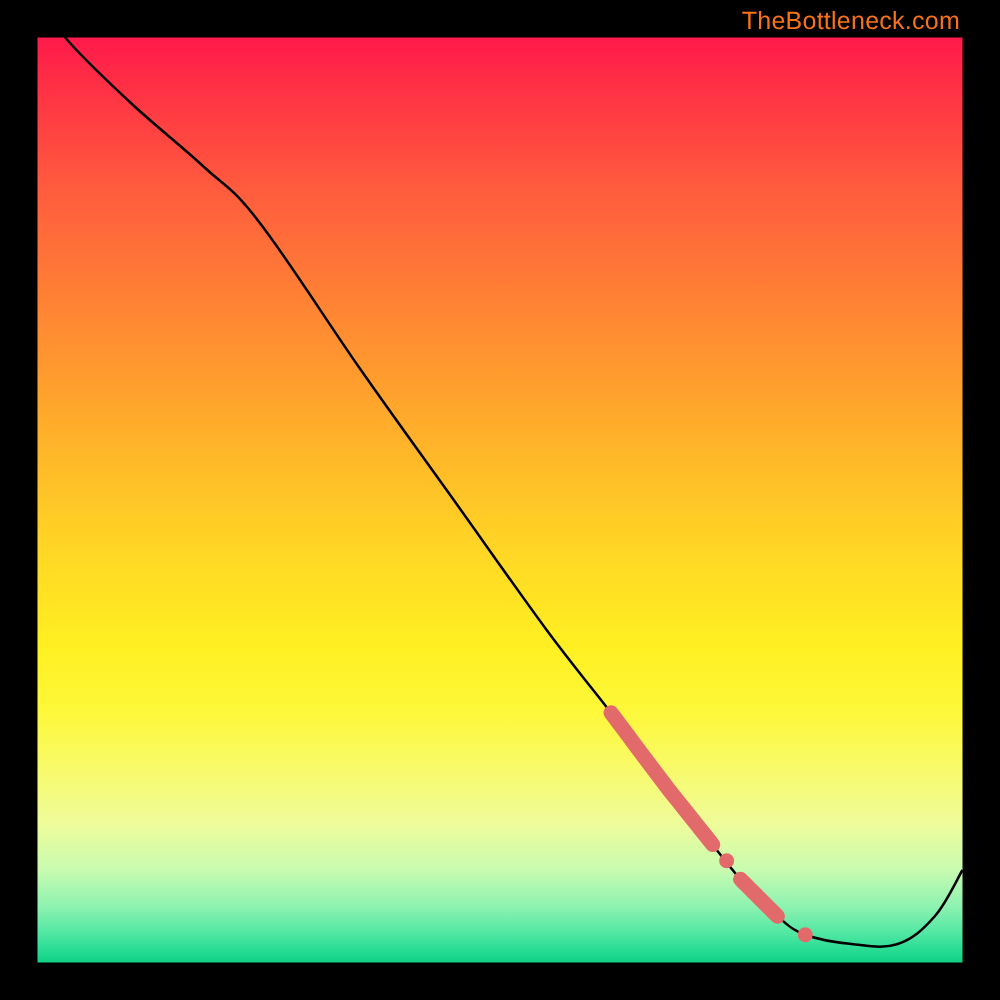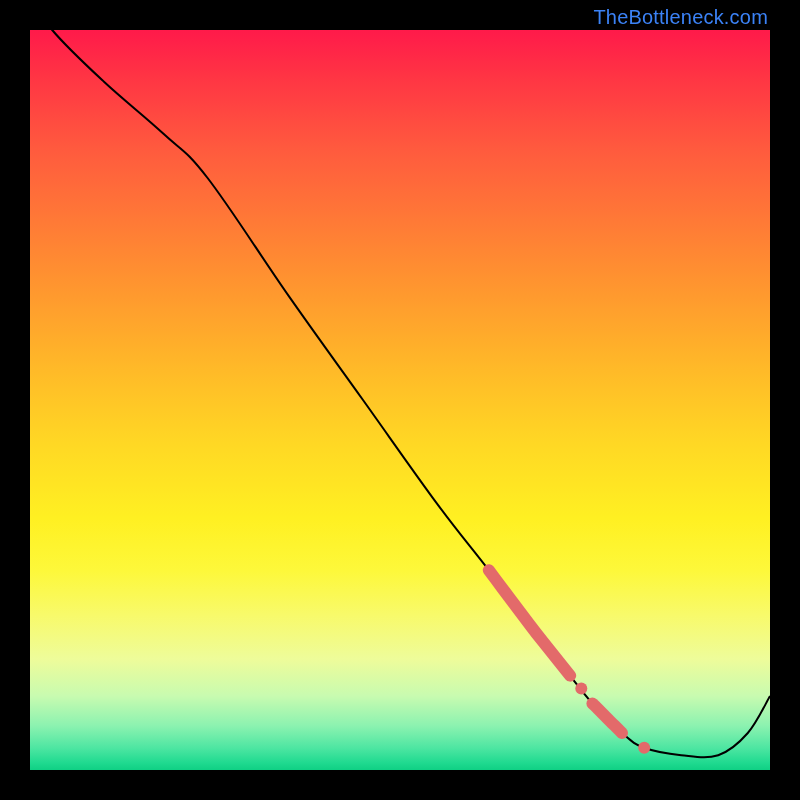--- a/index.html
+++ b/index.html
@@ -38,21 +38,21 @@
       #8cf2b0 94%,
       #4ee6a2 97%,
       #20da90 99%,
       #0fd084 100%
     );
   }
   .attribution {
     position: absolute;
     top: 6px;
     right: 32px;
-    color: #3b82f6;
+    color: #f97316;
     font-family: Arial, Helvetica, sans-serif;
     font-size: 20px;
     font-weight: 500;
     letter-spacing: 0.2px;
   }
   svg.overlay {
     position: absolute;
     left: 30px;
     top: 30px;
     width: 740px;

